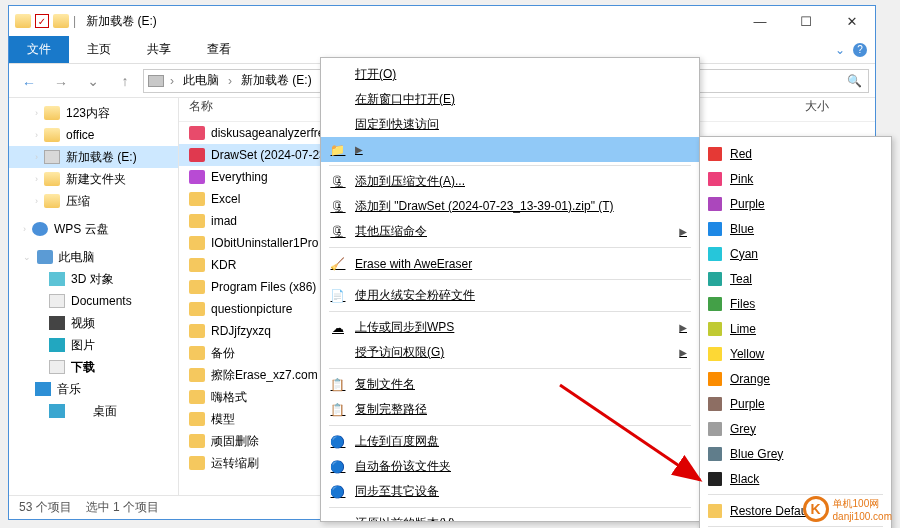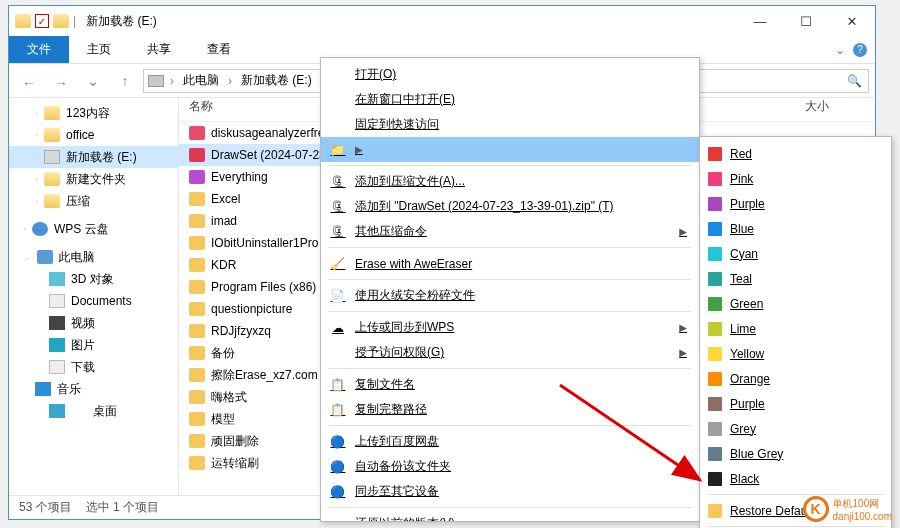--- a/index.html
+++ b/index.html
@@ -167,21 +167,21 @@
           <span>Documents</span>
         </div>
         <div class="nav-item" style="padding-left: 40px;">
           <div class="nav-ico ico-vid"></div>
           <span>视频</span>
         </div>
         <div class="nav-item" style="padding-left: 40px;">
           <div class="nav-ico ico-pic"></div>
           <span>图片</span>
         </div>
-        <div class="nav-item" style="padding-left: 40px;">
+        <div class="nav-item" style="padding-left: 40px; font-weight: bold;">
           <div class="nav-ico ico-dl"></div>
           <span>下载</span>
         </div>
         <div class="nav-item" style="">
           <div class="nav-ico ico-music"></div>
           <span>音乐</span>
         </div>
         <div class="nav-item" style="padding-left: 40px; gap: 28px;">
           <div class="nav-ico ico-desk"></div>
           <span>桌面</span>
@@ -368,21 +368,21 @@
     <div class="ctx-item">
       <div class="swatch" style="background:#26c6da"></div>
       <span class="lbl">Cyan</span>
     </div>
     <div class="ctx-item">
       <div class="swatch" style="background:#26a69a"></div>
       <span class="lbl">Teal</span>
     </div>
     <div class="ctx-item">
       <div class="swatch" style="background:#43a047"></div>
-      <span class="lbl">Green</span>
+      <span class="lbl">Files</span>
     </div>
     <div class="ctx-item">
       <div class="swatch" style="background:#c0ca33"></div>
       <span class="lbl">Lime</span>
     </div>
     <div class="ctx-item">
       <div class="swatch" style="background:#fdd835"></div>
       <span class="lbl">Yellow</span>
     </div>
     <div class="ctx-item">

